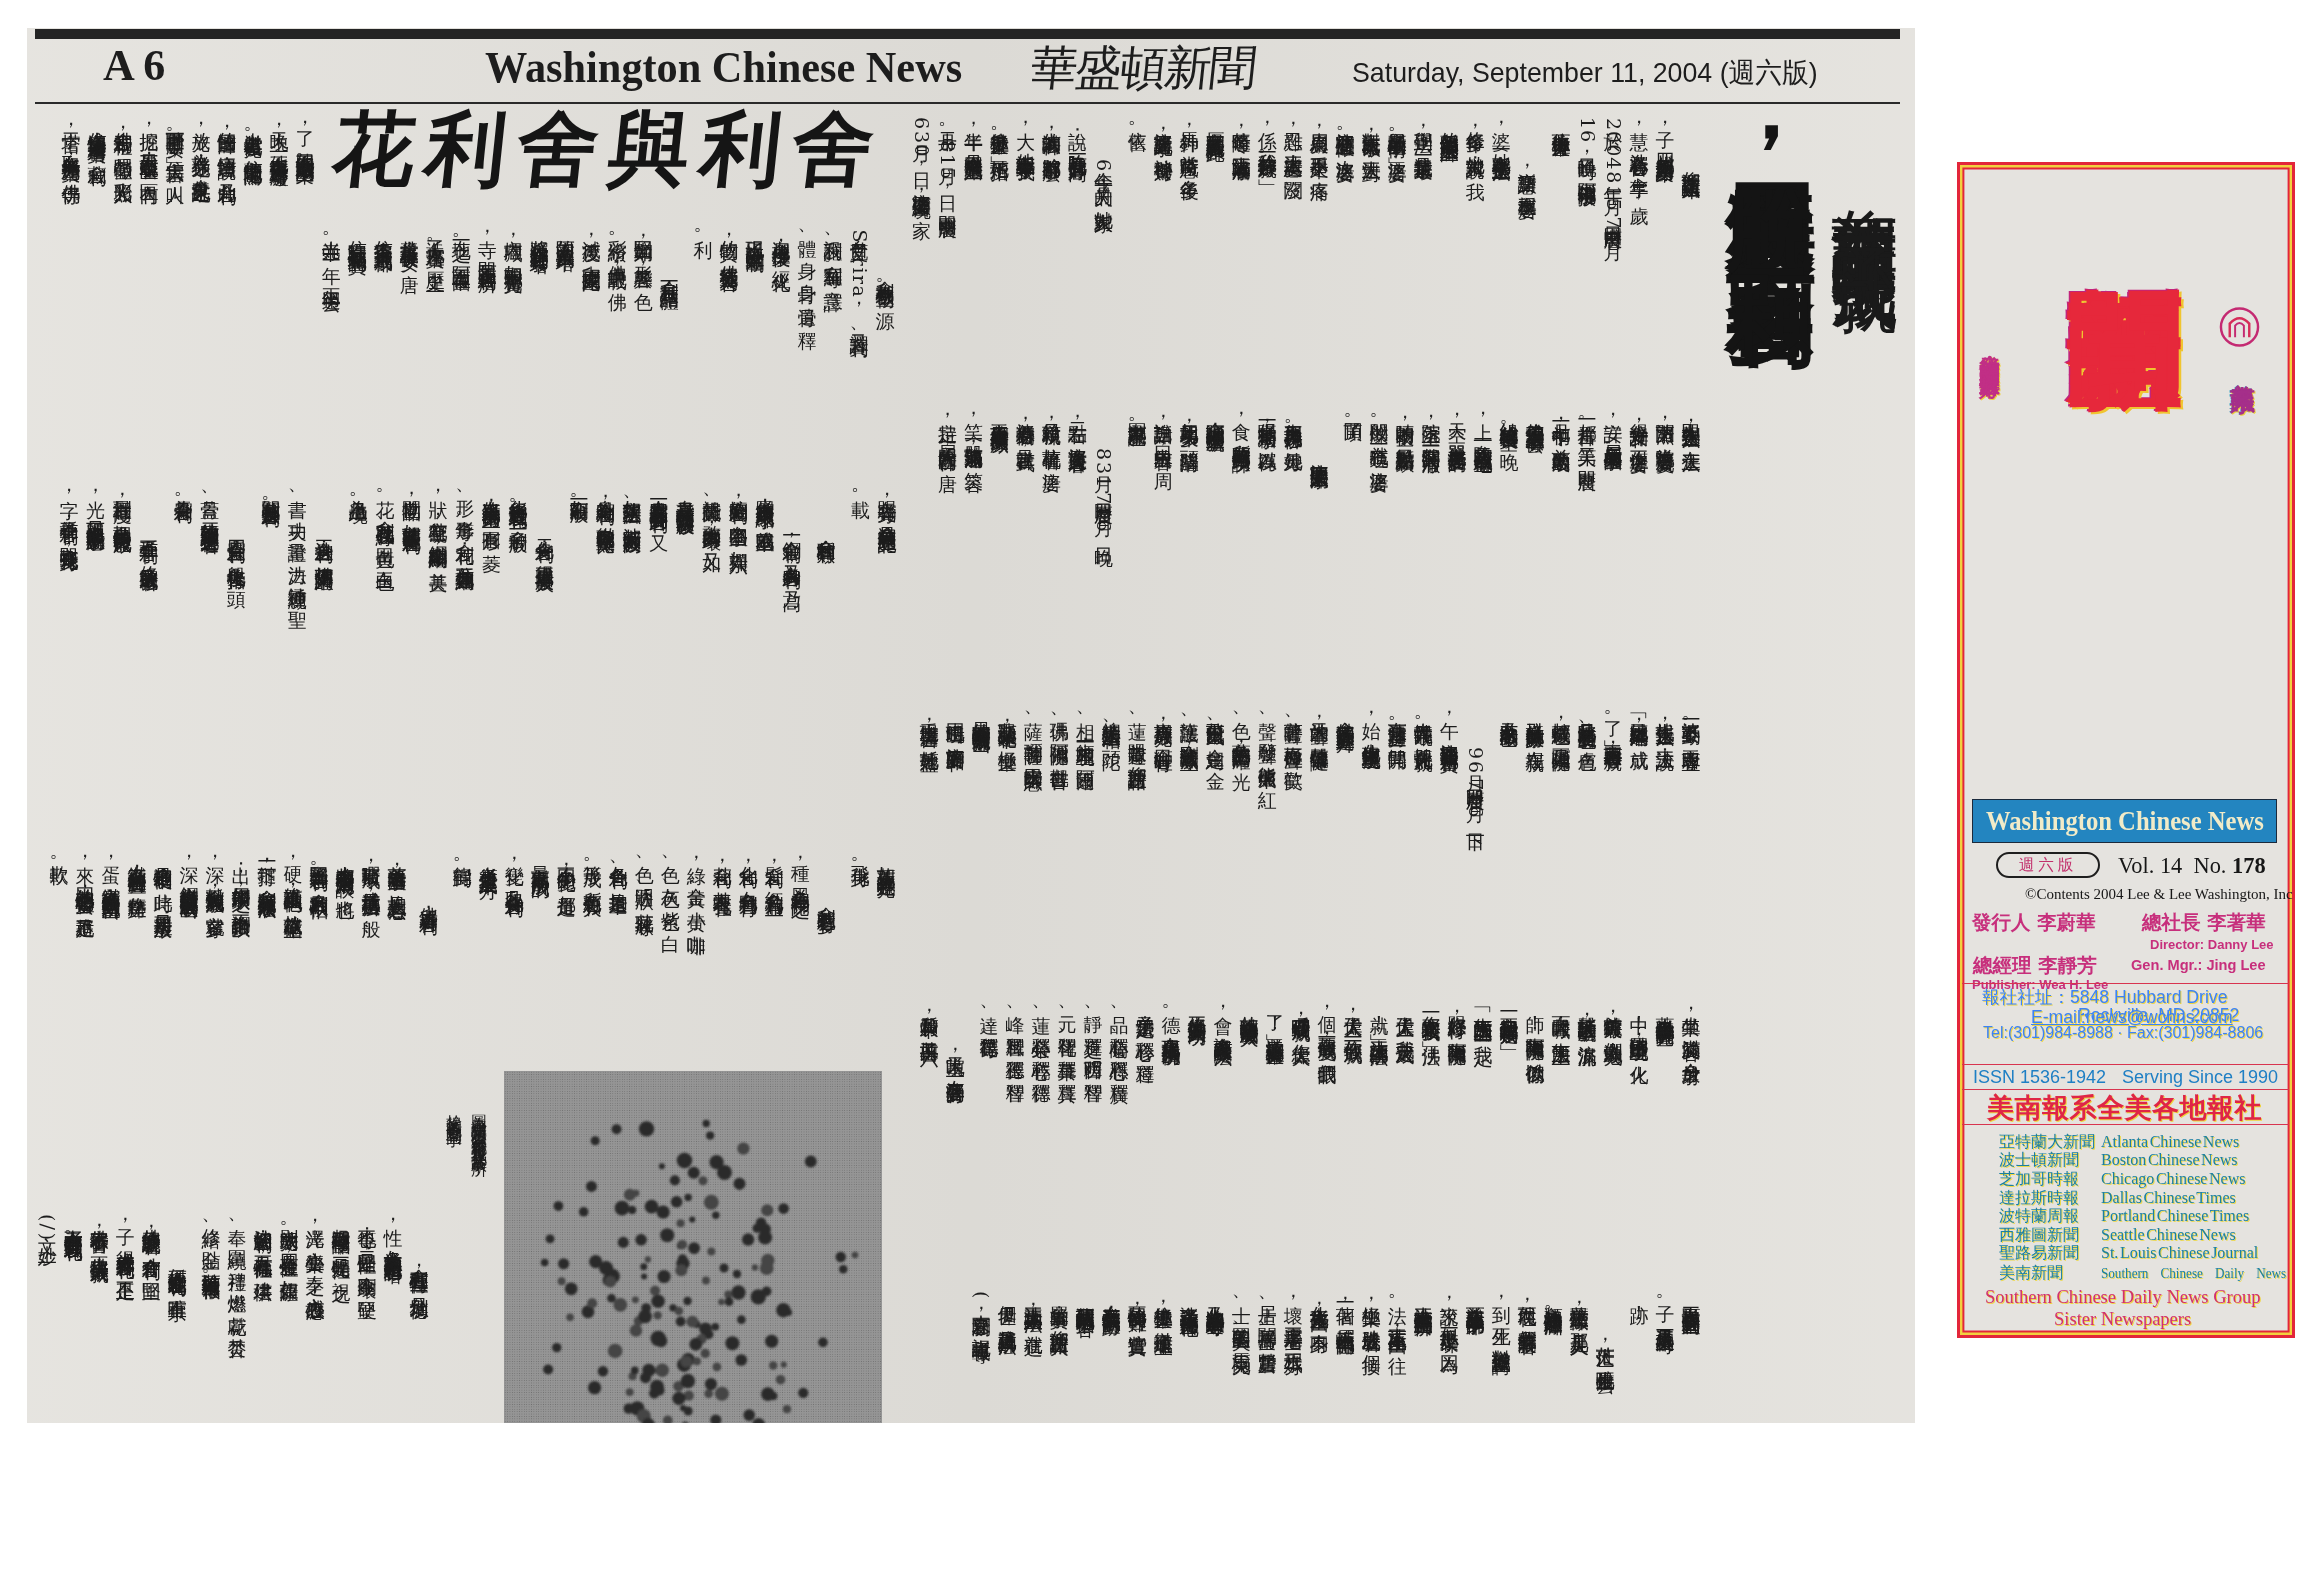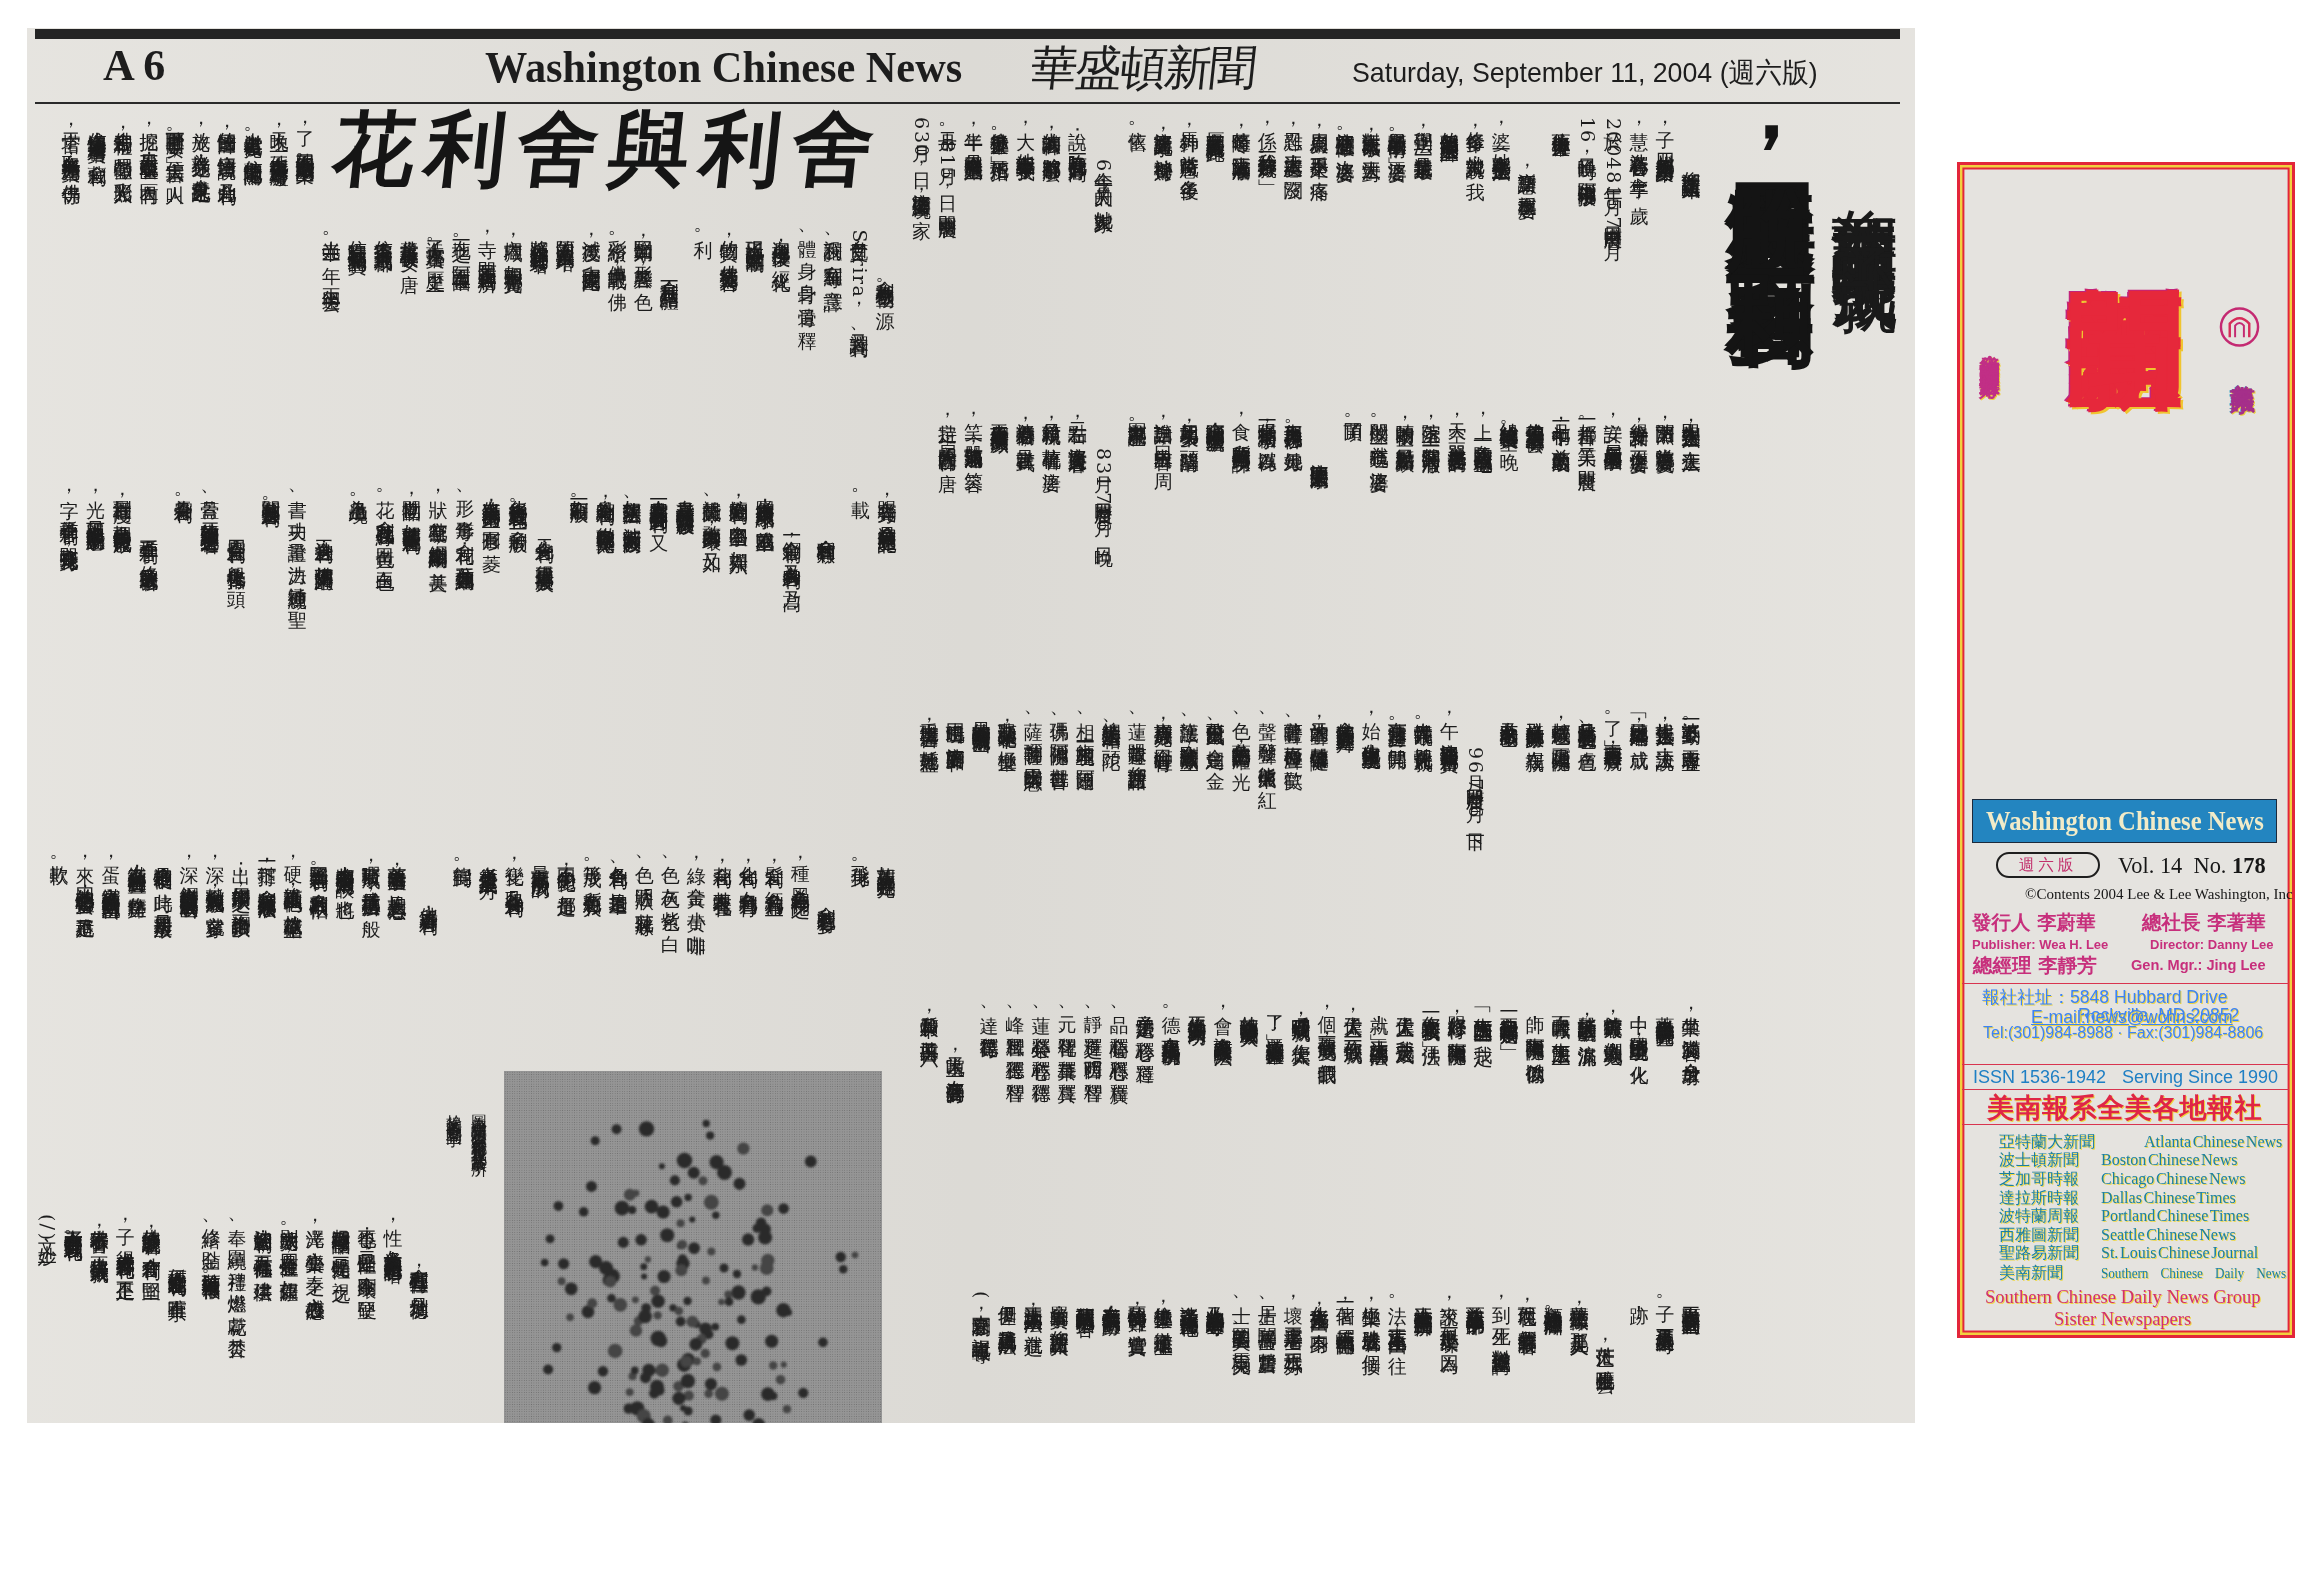--- a/index.html
+++ b/index.html
@@ -605,21 +605,21 @@
     <span>Vol. 14</span>&nbsp;&nbsp;<span>No.</span>&nbsp;<b>178</b>
   </div>
   <div class="abs mast-copy">©Contents 2004 Lee &amp; Lee Washington, Inc</div>
 
   <div class="abs staff-zh" style="left:1972px;top:913px;">
     <span>發行人</span>&nbsp;<span>李蔚華</span>
   </div>
   <div class="abs staff-zh" style="left:2142px;top:913px;">
     <span>總社長</span>&nbsp;<span>李著華</span>
   </div>
-  <div class="abs staff-en" style="left:1972px;top:938px;">Publisher: Wea H. Lee</div>
+  <div class="abs staff-en" style="left:1972px;top:978px;">Publisher: Wea H. Lee</div>
   <div class="abs staff-en" style="left:2150px;top:938px;">Director: Danny Lee</div>
   <div class="abs staff-zh" style="left:1973px;top:956px;">
     <span>總經理</span>&nbsp;<span>李靜芳</span>
   </div>
   <div class="abs staff-en big" style="left:2131px;top:958px;">Gen. Mgr.: Jing Lee</div>
 
   <div class="abs mast-line" style="top:983px;"></div>
   <div class="abs mast-addr" style="left:1982px;top:989px;">
     <span>報社社址：</span><span>5848 Hubbard Drive</span>
   </div>
@@ -629,21 +629,21 @@
   </div>
   <div class="abs mast-addr" style="left:2031px;top:1009px;text-decoration:underline;">E-mail:news@wchns.com</div>
   <div class="abs mast-line" style="top:1064px;"></div>
   <div class="abs mast-issn" style="left:1973px;top:1068px;">ISSN 1536-1942</div>
   <div class="abs mast-issn" style="left:2122px;top:1068px;">Serving Since 1990</div>
   <div class="abs mast-line" style="top:1089px;"></div>
   <div class="abs mast-network">美南報系全美各地報社</div>
   <div class="abs mast-line" style="top:1124px;"></div>
 
   <div class="abs sis-zh" style="top:1134px;">亞特蘭大新聞</div>
-  <div class="abs sis-en" style="top:1134px;margin-left:43px;">Atlanta Chinese News</div>
+  <div class="abs sis-en" style="top:1134px;">Atlanta Chinese News</div>
   <div class="abs sis-zh" style="top:1152px;">波士頓新聞</div>
   <div class="abs sis-en" style="top:1152px;">Boston Chinese News</div>
   <div class="abs sis-zh" style="top:1171px;">芝加哥時報</div>
   <div class="abs sis-en" style="top:1171px;">Chicago Chinese News</div>
   <div class="abs sis-zh" style="top:1190px;">達拉斯時報</div>
   <div class="abs sis-en" style="top:1190px;">Dallas Chinese Times</div>
   <div class="abs sis-zh" style="top:1208px;">波特蘭周報</div>
   <div class="abs sis-en" style="top:1208px;">Portland Chinese Times</div>
   <div class="abs sis-zh" style="top:1227px;">西雅圖新聞</div>
   <div class="abs sis-en" style="top:1227px;">Seattle Chinese News</div>

